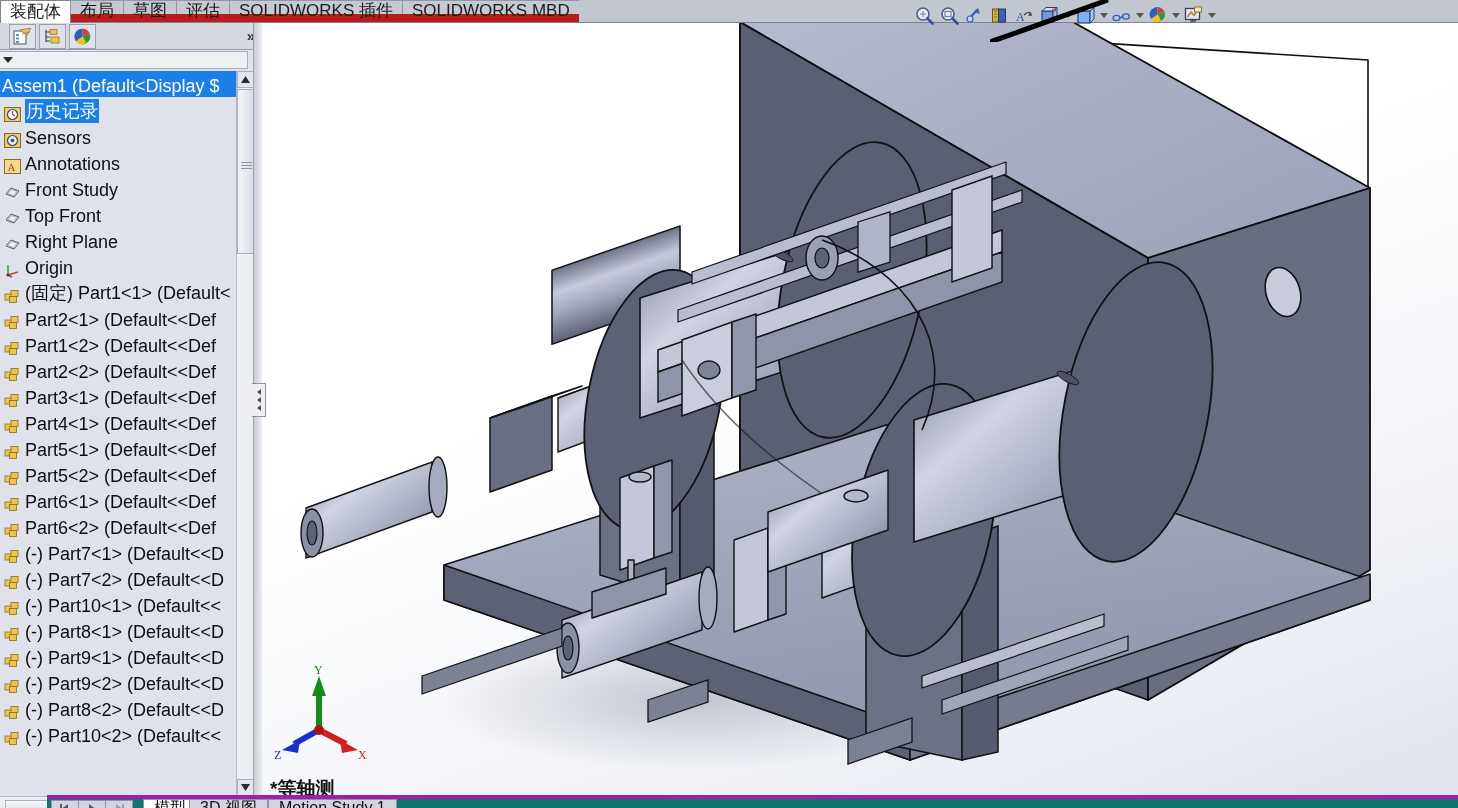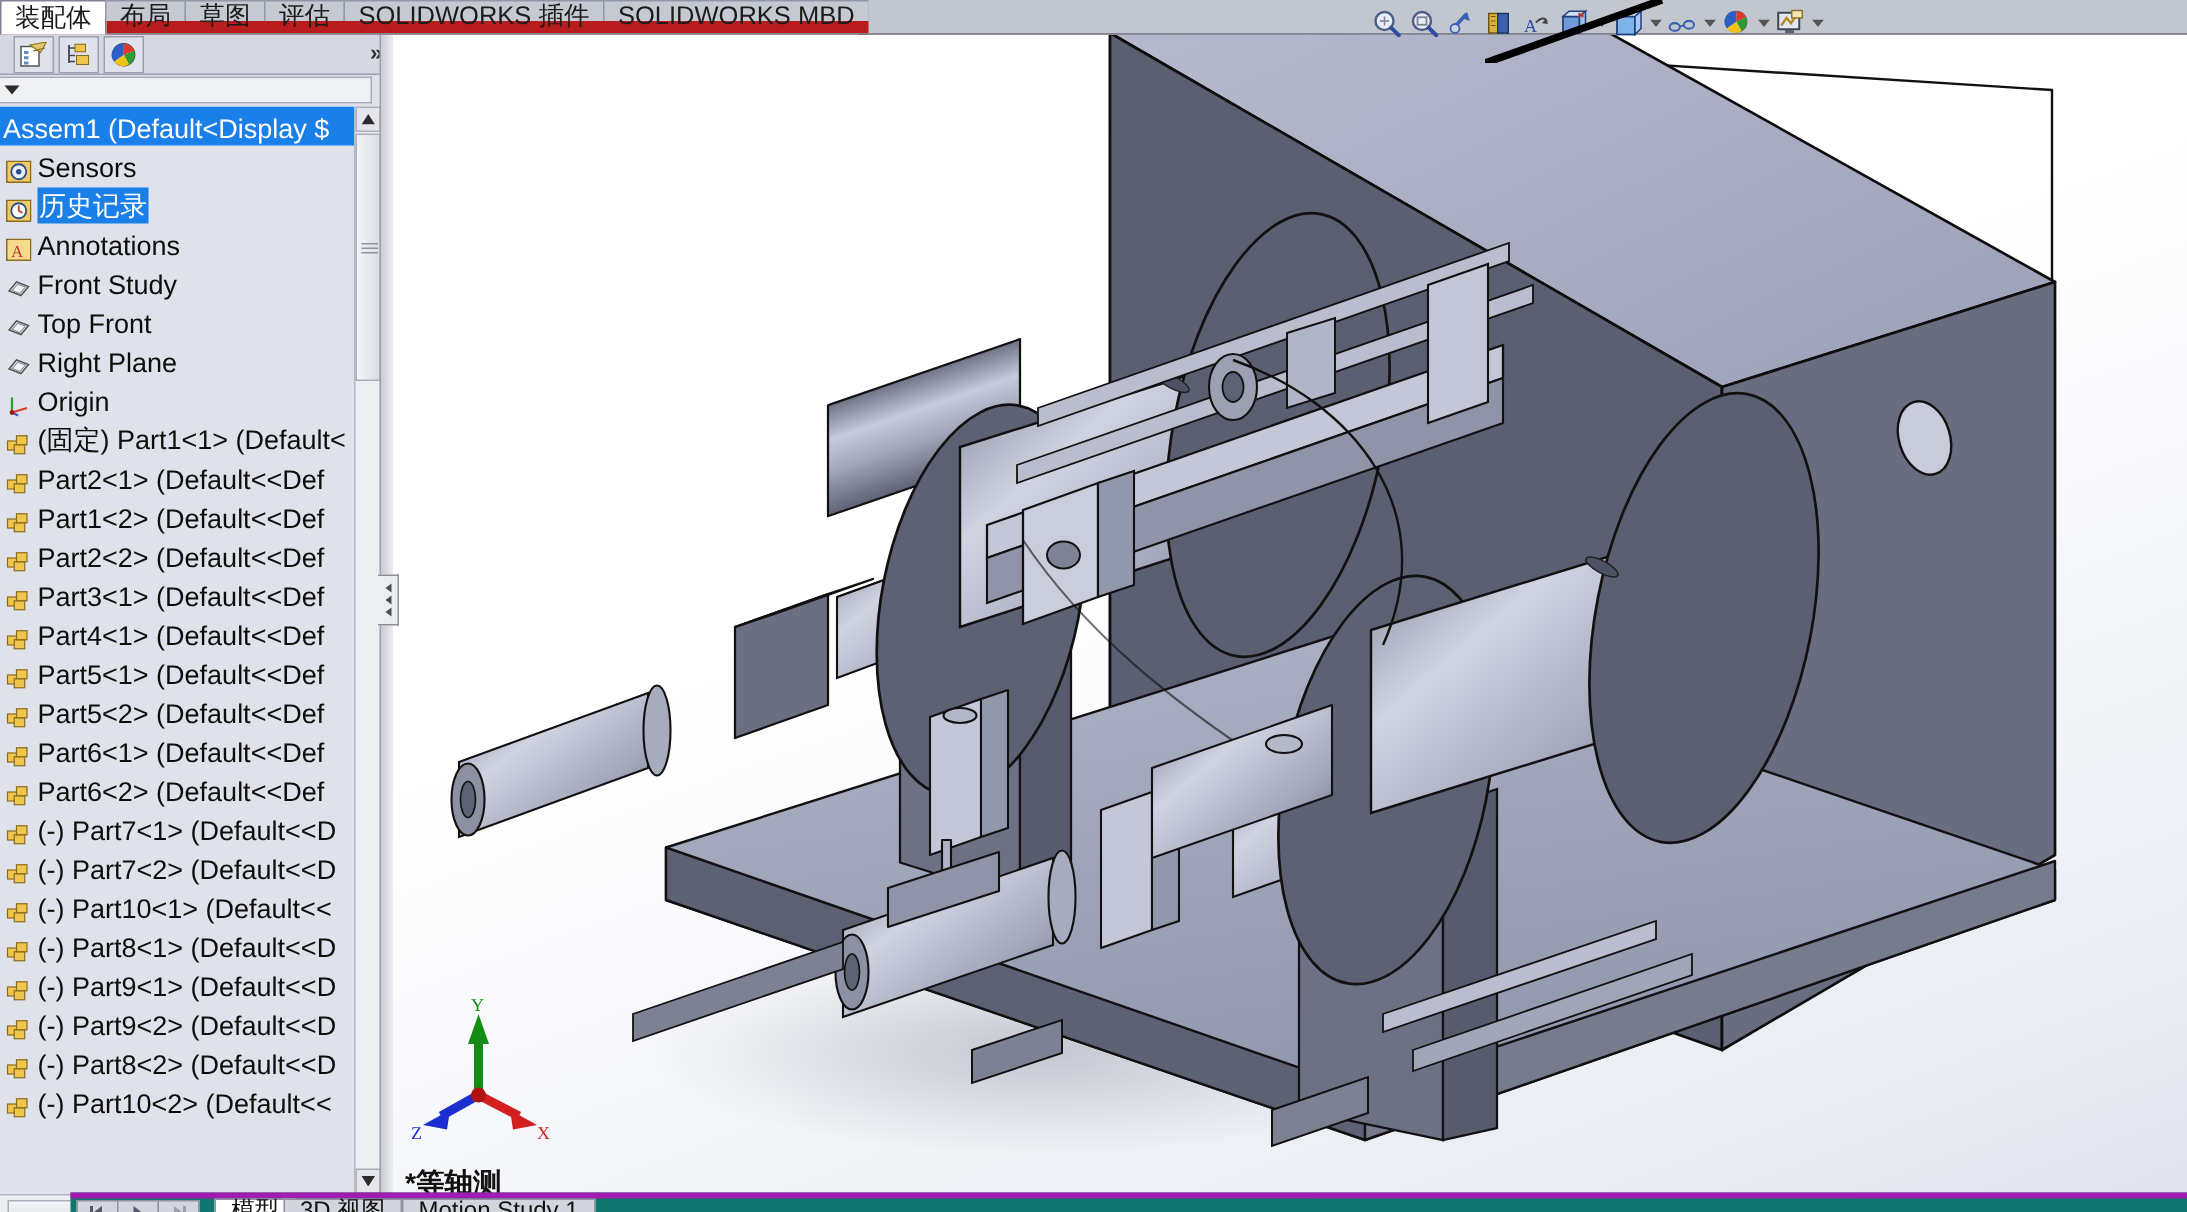--- a/index.html
+++ b/index.html
@@ -431,35 +431,35 @@
     </div>
 
     <div id="tree">
         <div class="trow sel-root">
           <span class="tlabel">Assem1  (Default&lt;Display $</span>
         </div>
         <div class="trow">
           <span class="ticon">
             <svg width="17" height="15" viewBox="0 0 17 15">
               <rect x="0.5" y="0.5" width="16" height="14" fill="#f2c964" stroke="#8a6c1e"></rect>
+              <circle cx="8.5" cy="7.5" r="5" fill="#fff" stroke="#2b4d8a" stroke-width="1.2"></circle>
+              <path d="M8.5 4 V7.5 L11 9" stroke="#c0392b" stroke-width="1.2" fill="none"></path>
+            </svg>
+          </span>
+          <span class="tlabel hl">历史记录</span>
+        </div>
+        <div class="trow">
+          <span class="ticon">
+            <svg width="17" height="15" viewBox="0 0 17 15">
+              <rect x="0.5" y="0.5" width="16" height="14" fill="#f2c964" stroke="#8a6c1e"></rect>
               <circle cx="8.5" cy="7.5" r="5" fill="#e8edf7" stroke="#2b4d8a" stroke-width="1.2"></circle>
               <circle cx="8.5" cy="7.5" r="1.8" fill="#2b4d8a"></circle>
             </svg>
           </span>
           <span class="tlabel">Sensors</span>
-        </div>
-        <div class="trow">
-          <span class="ticon">
-            <svg width="17" height="15" viewBox="0 0 17 15">
-              <rect x="0.5" y="0.5" width="16" height="14" fill="#f2c964" stroke="#8a6c1e"></rect>
-              <circle cx="8.5" cy="7.5" r="5" fill="#fff" stroke="#2b4d8a" stroke-width="1.2"></circle>
-              <path d="M8.5 4 V7.5 L11 9" stroke="#c0392b" stroke-width="1.2" fill="none"></path>
-            </svg>
-          </span>
-          <span class="tlabel hl">历史记录</span>
         </div>
         <div class="trow">
           <span class="ticon">
             <svg width="17" height="15" viewBox="0 0 17 15">
               <rect x="0.5" y="0.5" width="16" height="14" fill="#f6d98a" stroke="#8a6c1e"></rect>
               <text x="3.5" y="12" font-size="11" font-family="'Liberation Serif',serif" fill="#c0392b">A</text>
             </svg>
           </span>
           <span class="tlabel">Annotations</span>
         </div>

